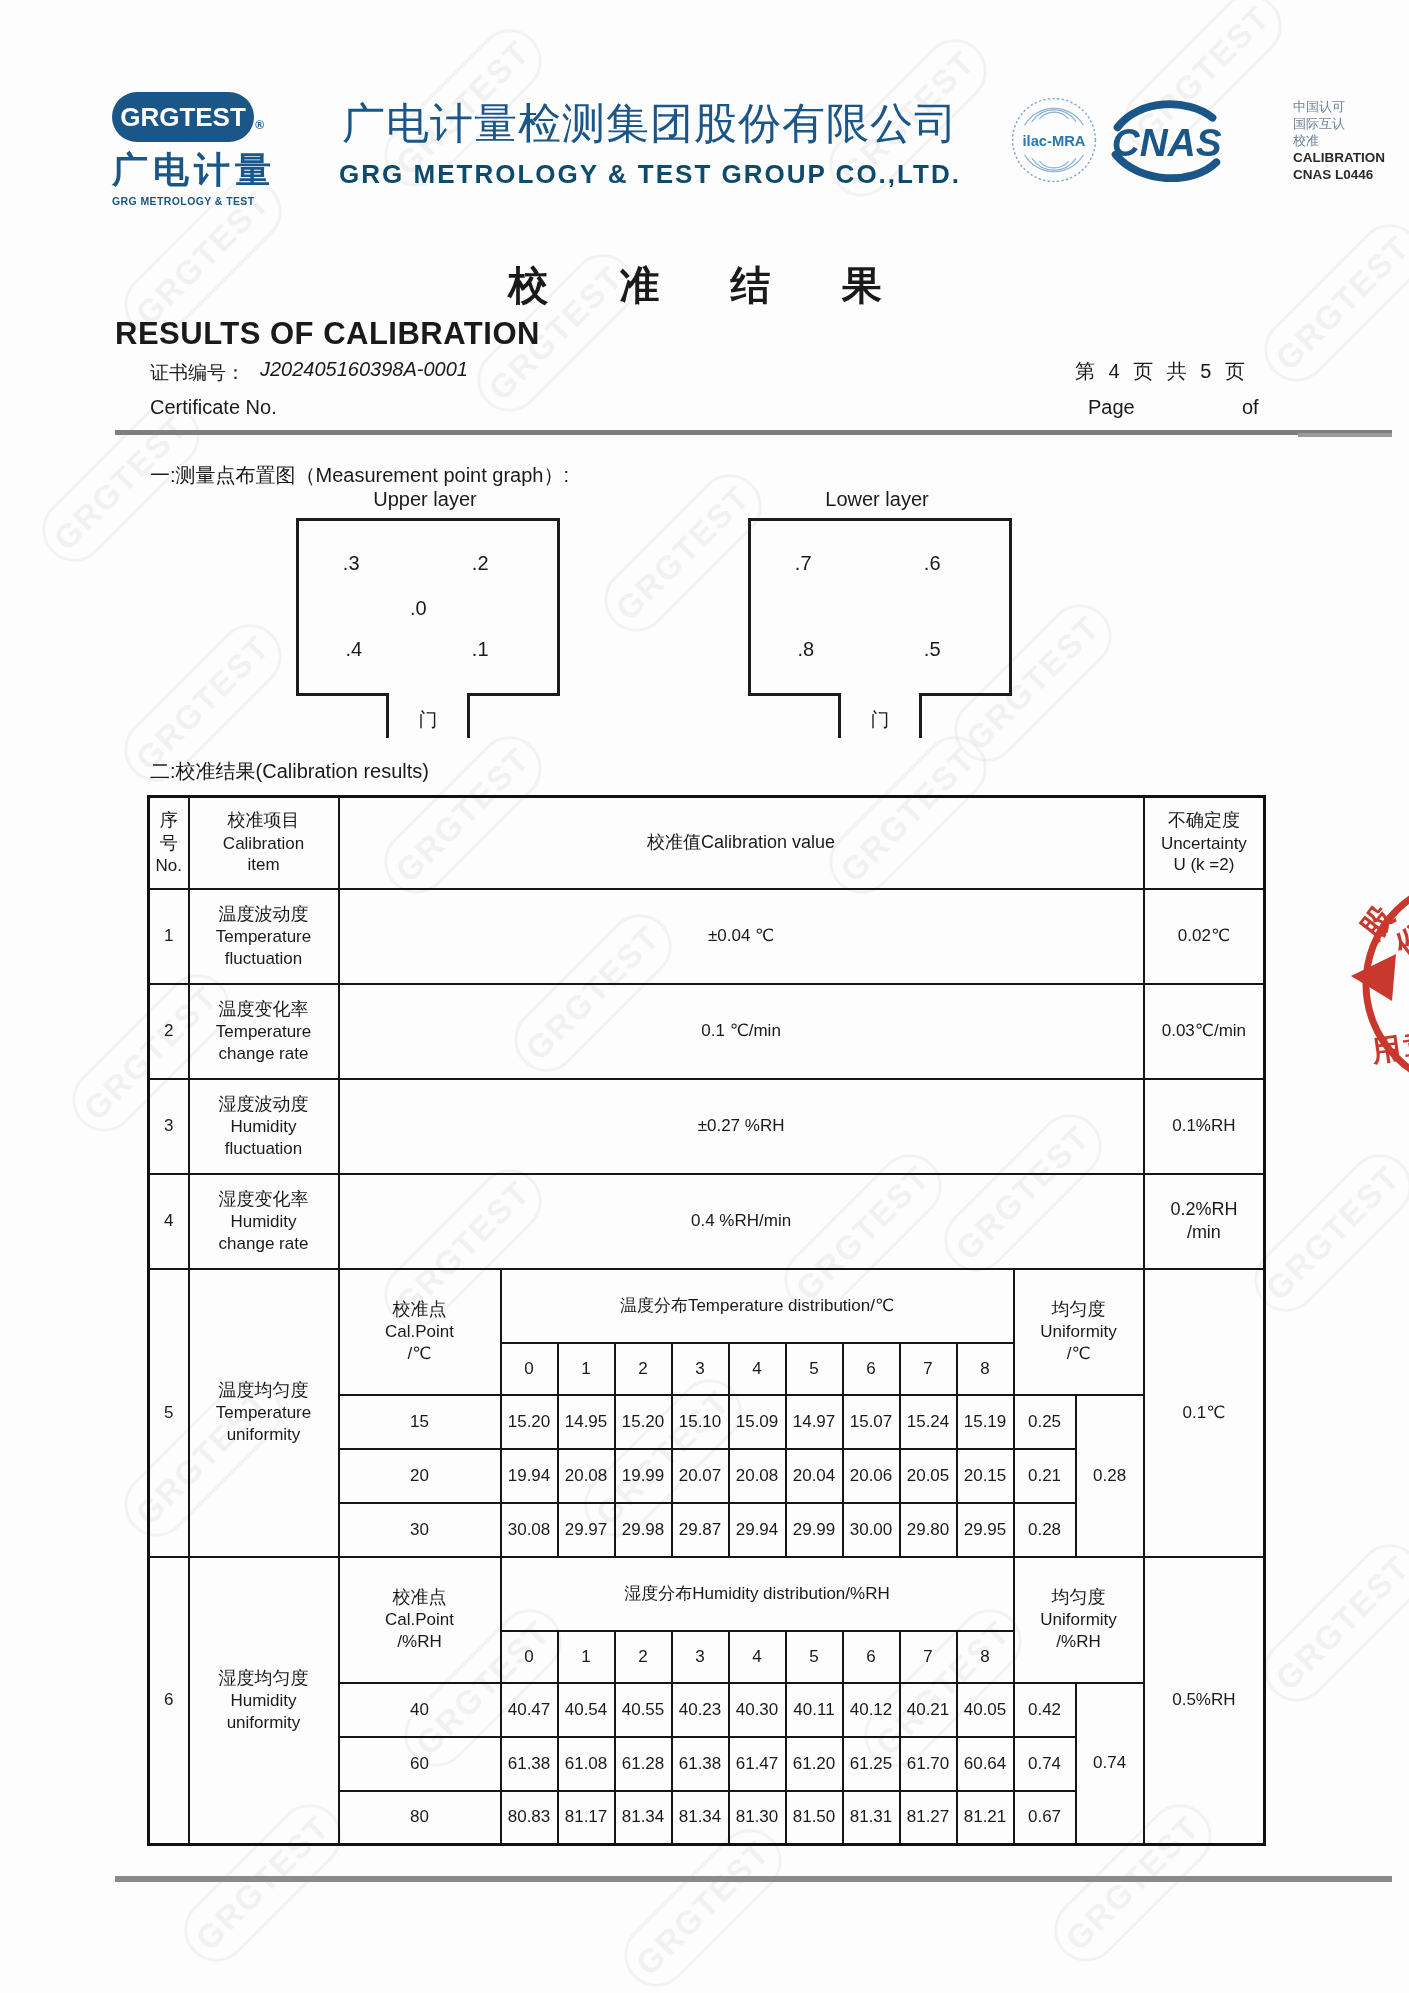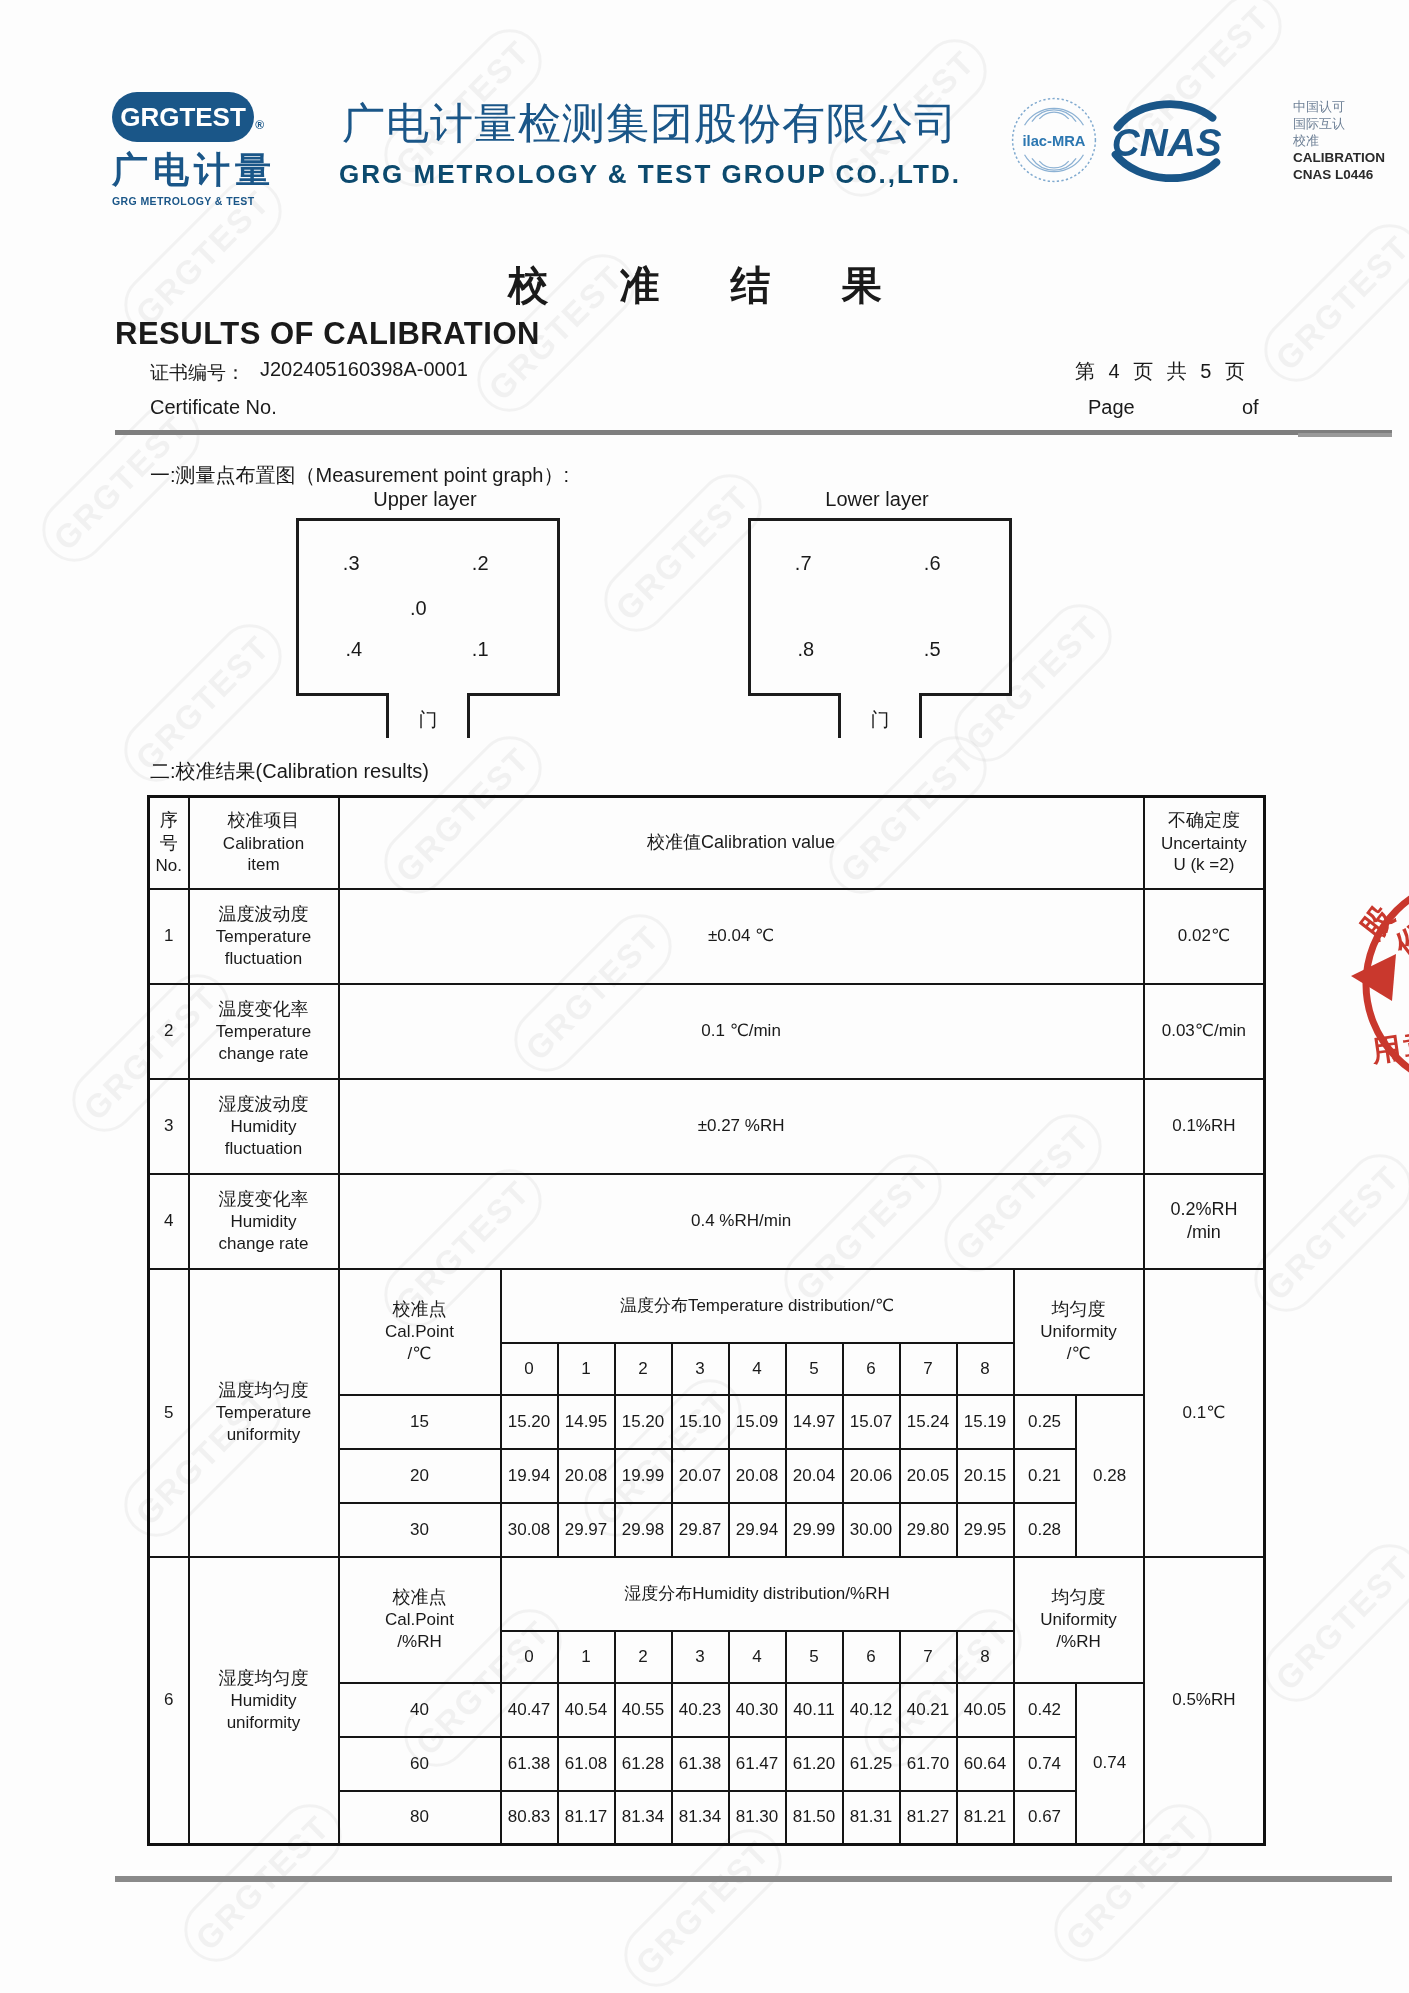--- a/index.html
+++ b/index.html
@@ -26,21 +26,21 @@
   .accr-block{position:absolute;left:1293px;top:98px;line-height:17px;}
   .accr-gray{font-size:13px;color:#6e8096;}
   .accr-bold{font-size:13.5px;font-weight:bold;color:#2a2a2a;}
   
   .title-cn{position:absolute;left:115px;top:258px;width:1190px;text-align:center;
       font-size:40px;font-weight:bold;letter-spacing:30px;}
   .title-en{position:absolute;left:115px;top:316px;width:1190px;text-align:left;
       font-size:31px;font-weight:bold;letter-spacing:0.5px;}
   
   .cert-label-cn{position:absolute;left:150px;top:360px;font-size:19px;}
-  .cert-number{position:absolute;left:260px;top:358px;font-size:20px;}
+  .cert-number{position:absolute;left:260px;top:358px;font-size:20px;font-style:italic;}
   .cert-label-en{position:absolute;left:150px;top:396px;font-size:20px;}
   .page-line{position:absolute;left:1075px;top:358px;font-size:20px;letter-spacing:4px;white-space:nowrap;}
   .page-en{position:absolute;left:1088px;top:396px;font-size:20px;}
   .of-en{position:absolute;left:1234px;top:396px;font-size:20px;margin-left:8px;}
   .rule{position:absolute;left:115px;top:430px;width:1277px;height:5px;background:#7e7e7e;}
   .rule2{position:absolute;left:1298px;top:433px;width:94px;height:4px;background:#9a9a9a;}
   
   .sec1-heading{position:absolute;left:150px;top:462px;font-size:20px;}
   .diagram-title{position:absolute;top:488px;width:258px;text-align:center;font-size:20px;}
   .diag{position:absolute;top:518px;width:258px;height:172px;border:3px solid #1c1c1c;}

